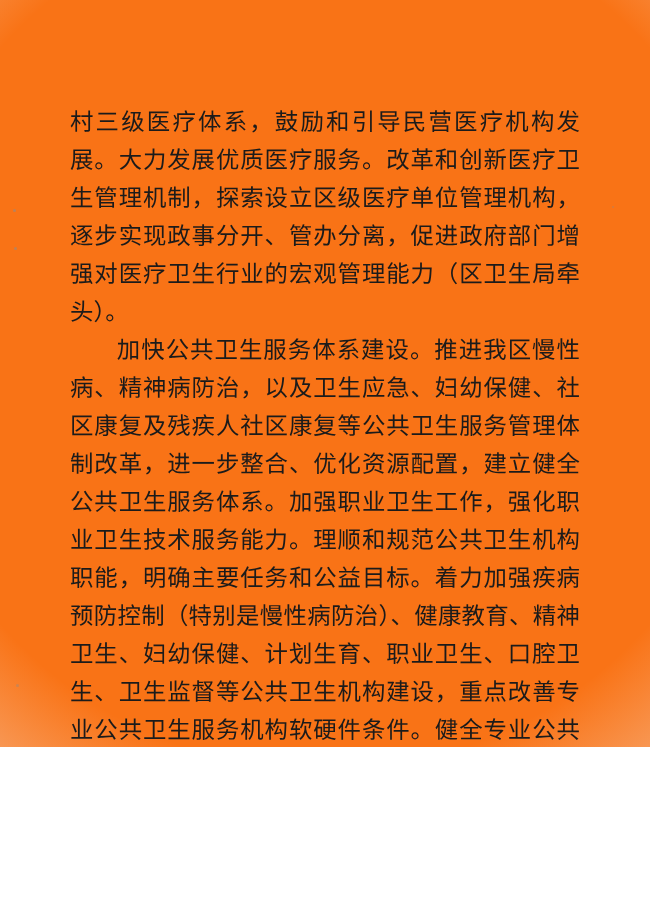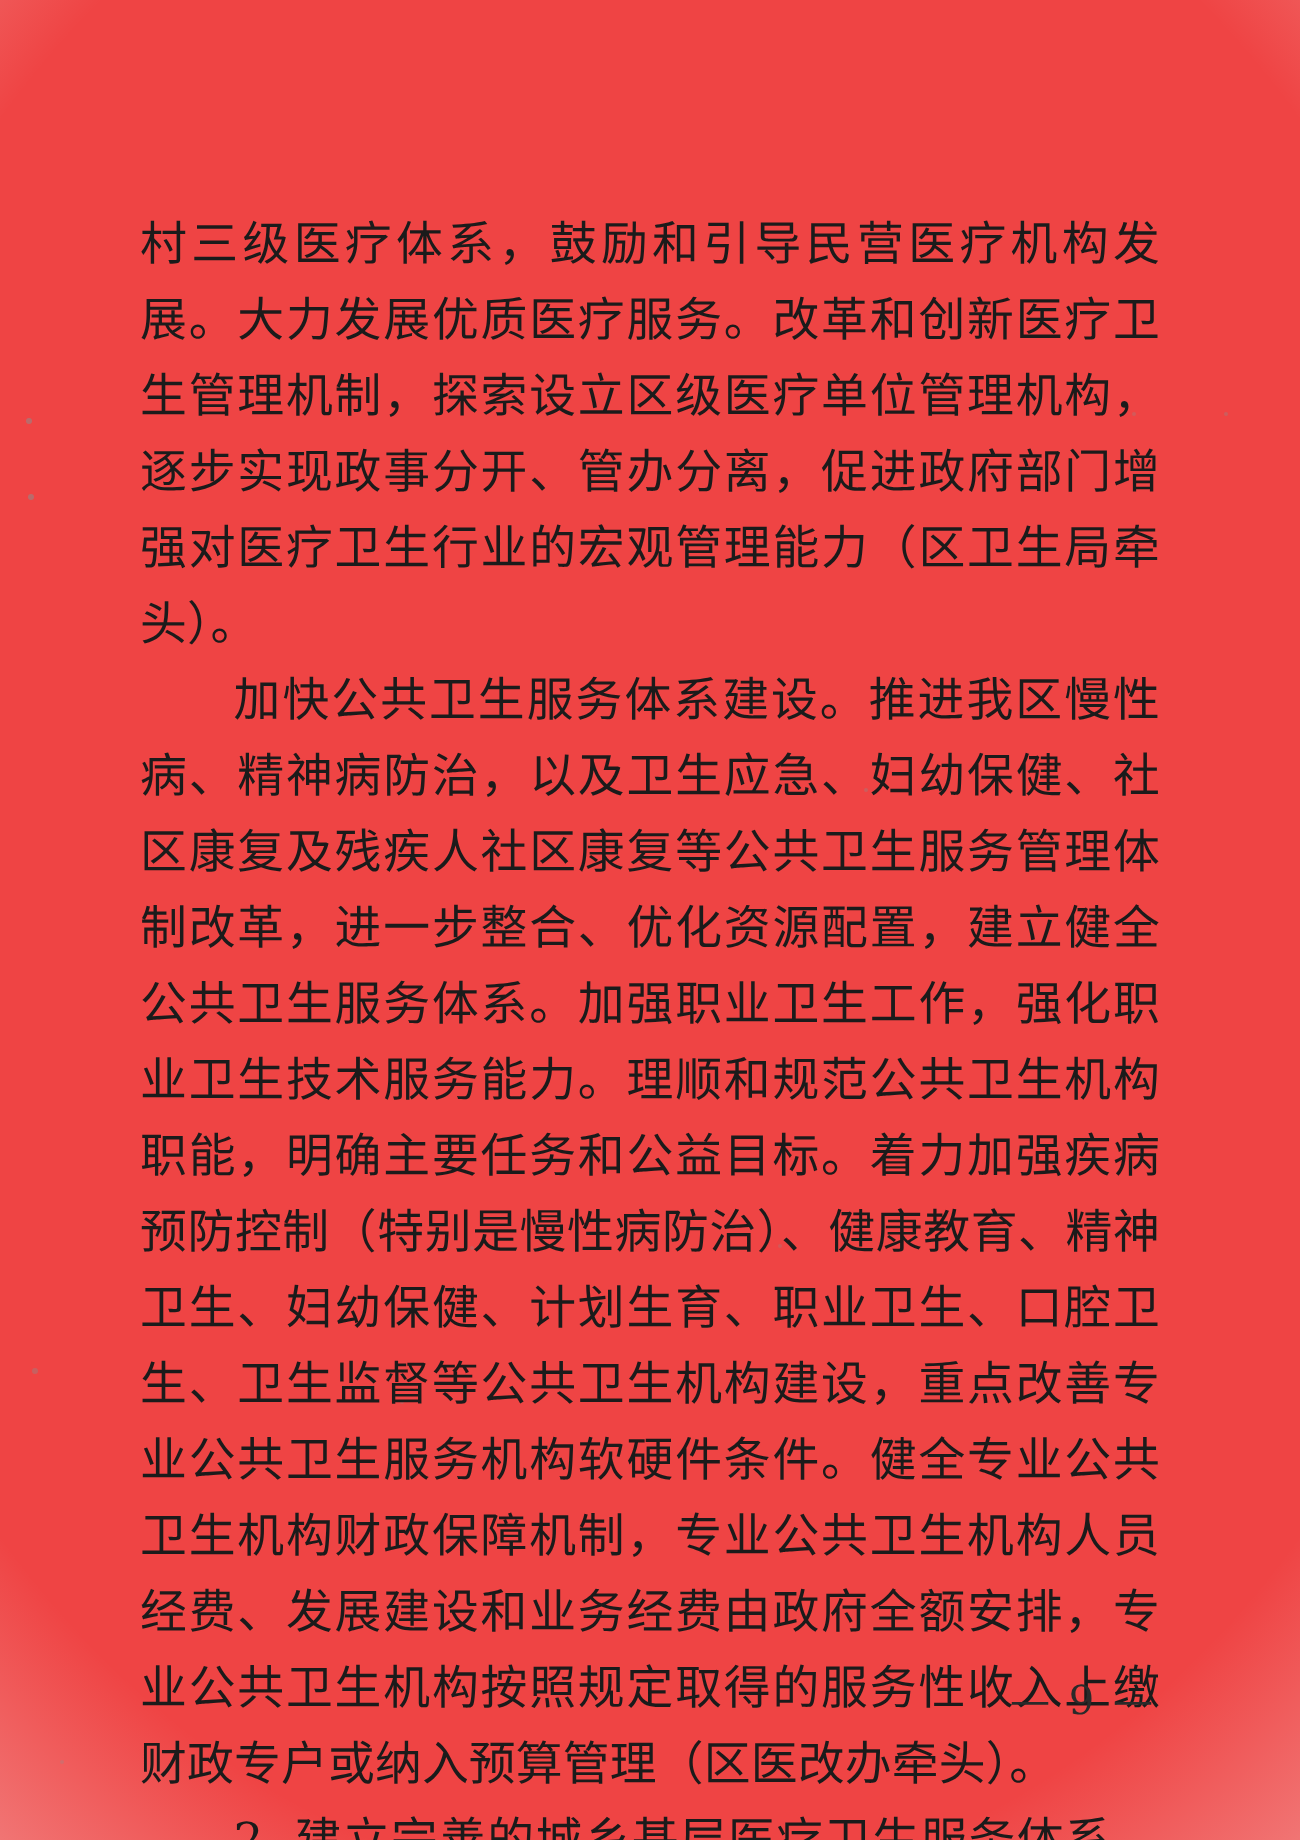--- a/index.html
+++ b/index.html
@@ -7,22 +7,22 @@
     margin: 0;
     padding: 0;
     background: #ffffff;
   }
   body {
     font-family: "DejaVu Serif", "Liberation Serif", serif;
   }
   .page {
     position: relative;
     width: 650px;
-    height: 920px;
-    background: #ef4444;
+    height: 747px;
+    background: #f97316;
     overflow: hidden;
   }
   
   .paper-tone {
     position: absolute;
     inset: 0;
     background:
       radial-gradient(ellipse 115% 100% at 50% 45%,
         rgba(255,255,255,0) 58%,
         rgba(246,244,241,0.55) 82%,

